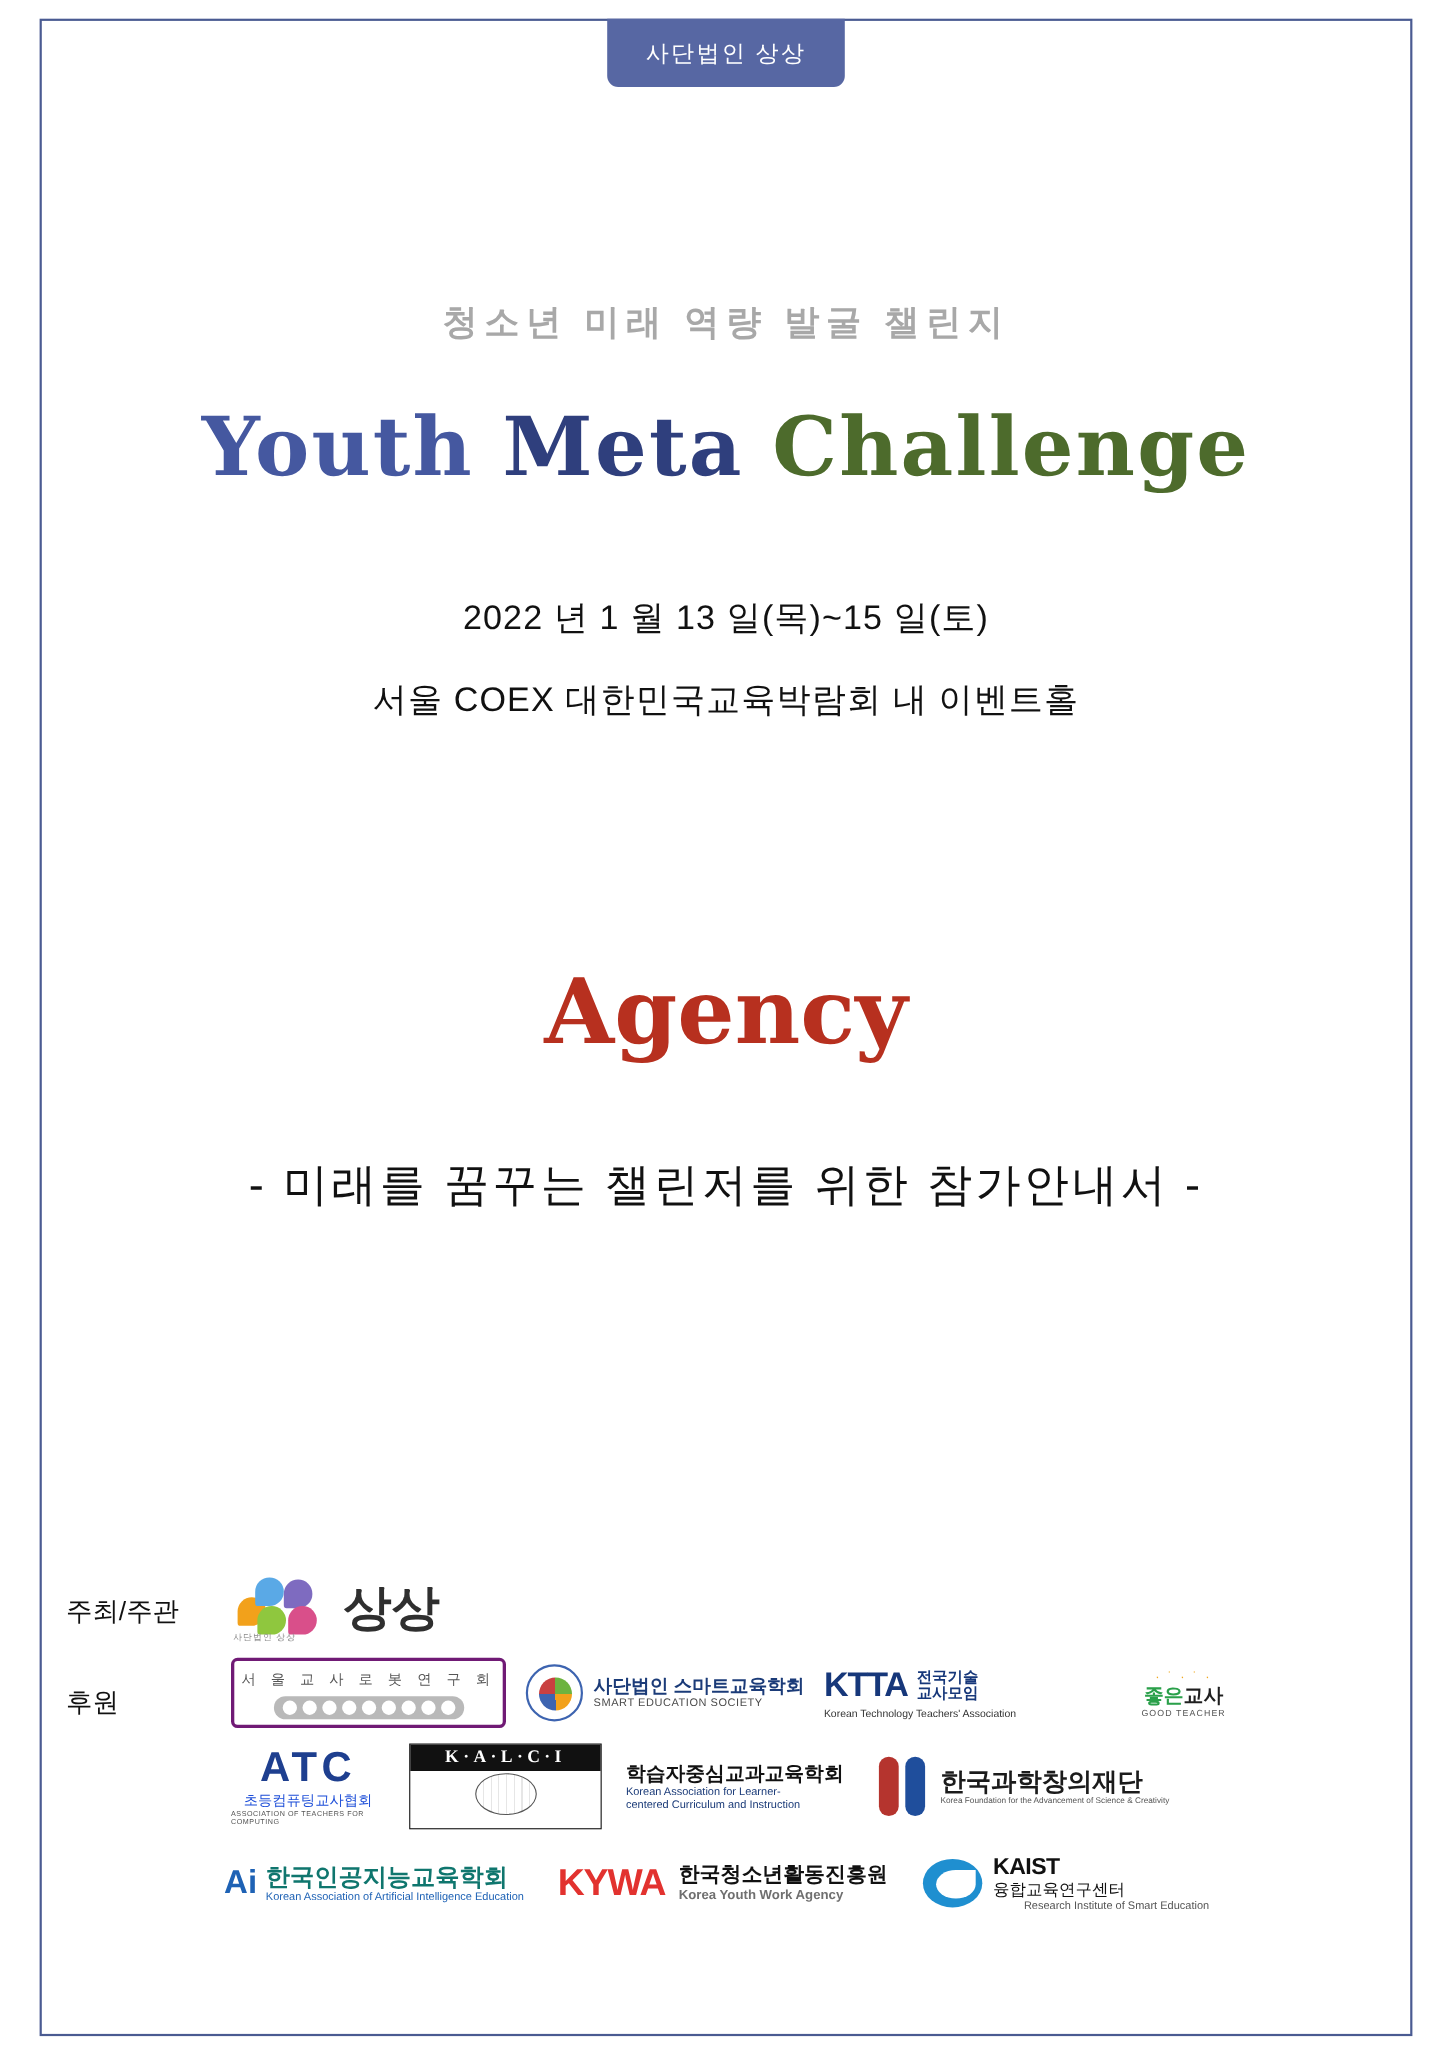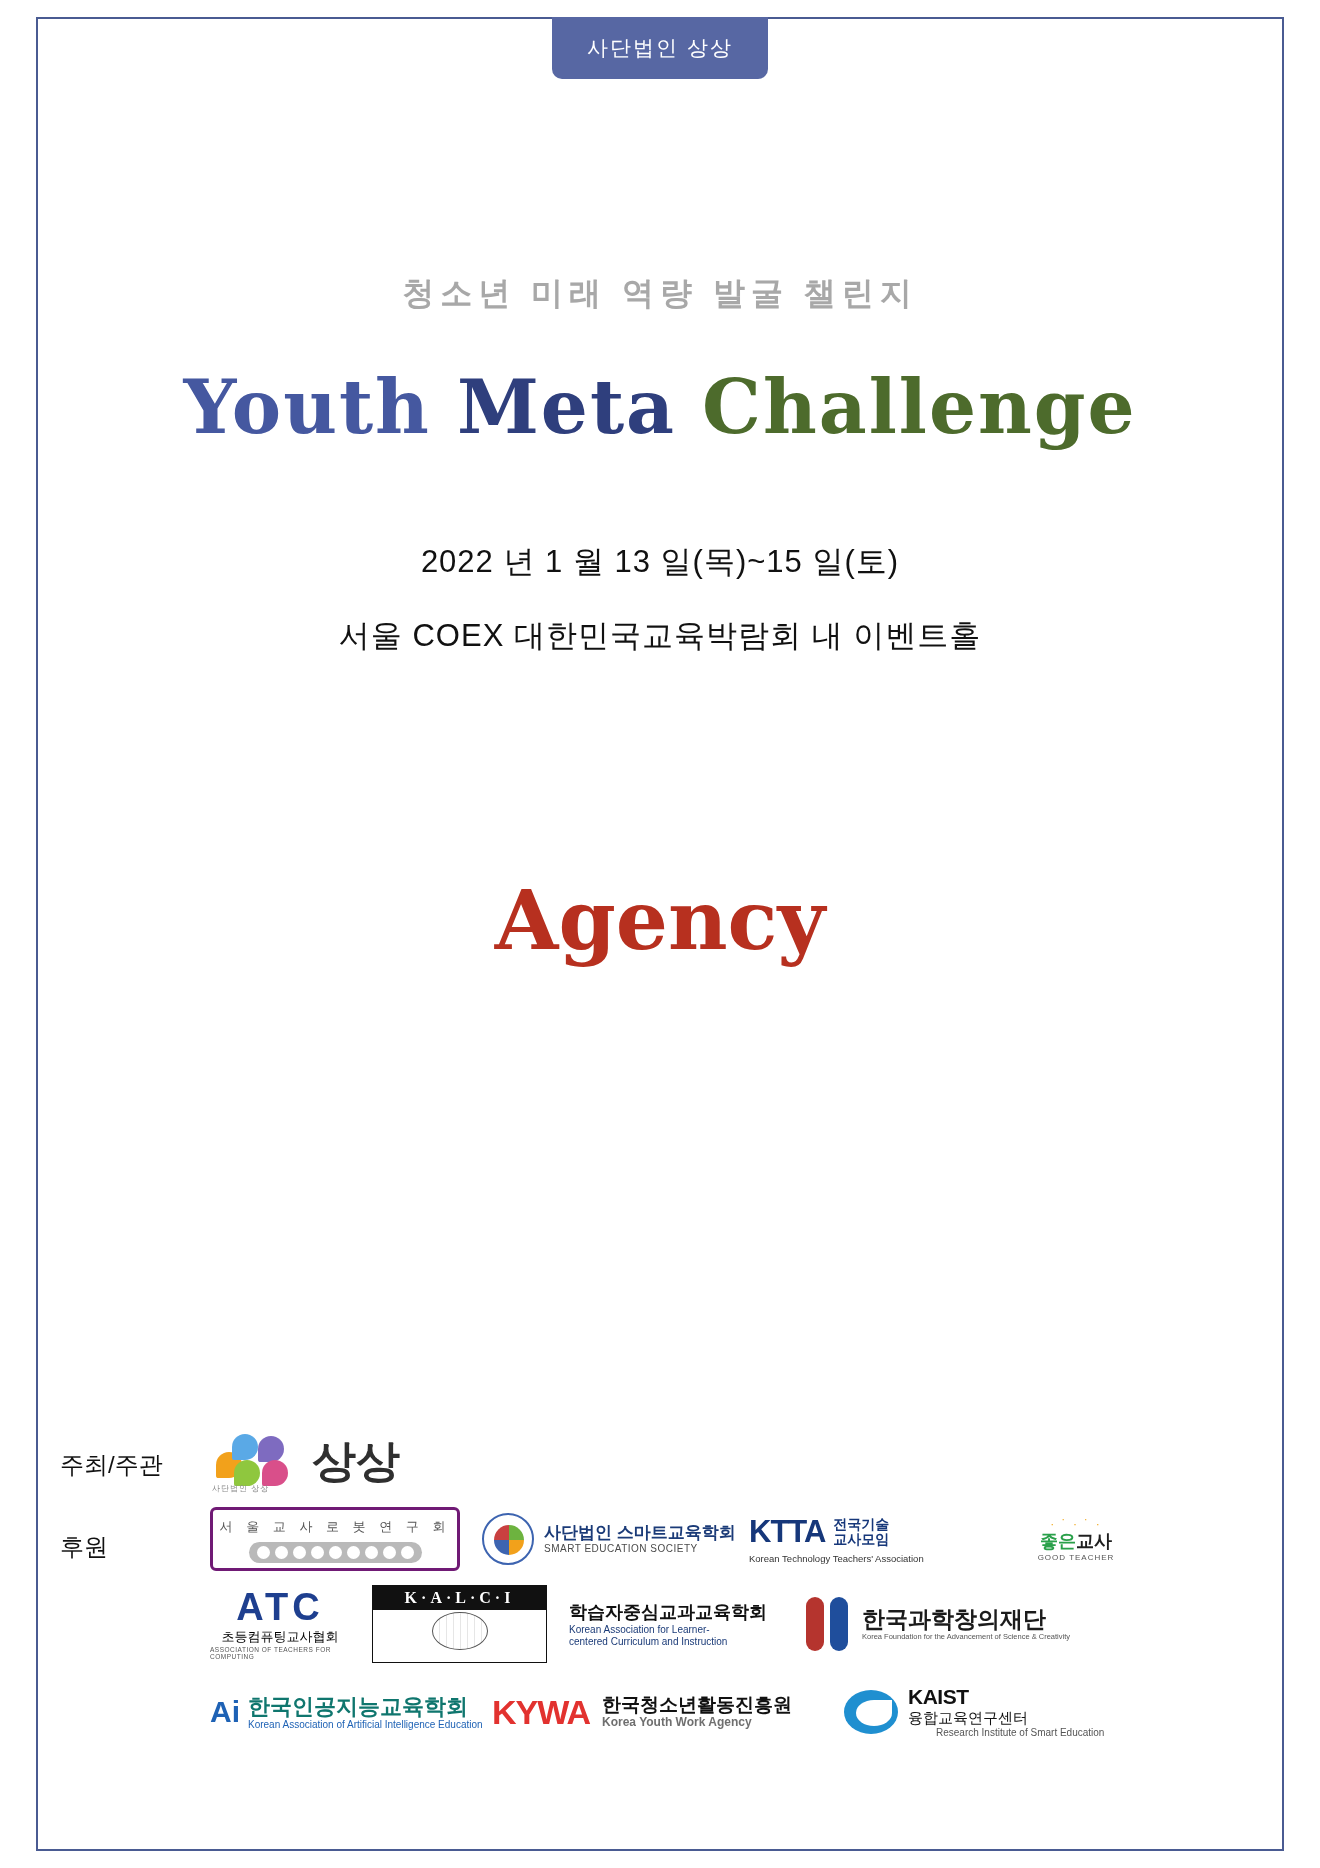--- a/index.html
+++ b/index.html
@@ -157,21 +157,21 @@
     display: flex;
     flex-wrap: wrap;
     align-items: center;
     gap: 14px 22px;
   }
 
   
   .logo {
     display: flex;
     align-items: center;
-    justify-content: flex-start;
+    justify-content: center;
     background: #ffffff;
     position: relative;
   }
 
   .logo-text {
     font-size: 13px;
     color: #222;
     line-height: 1.15;
     text-align: left;
     white-space: nowrap;
@@ -227,21 +227,21 @@
   .l-ktta .en { font-size:9.5px; color:#333; margin-top:3px; }
 
   .l-good { width: 150px; height: 64px; flex-direction:column; justify-content:center;}
   .l-good .rays { font-size:12px; color:#f0a81e; letter-spacing:2px; height:12px;}
   .l-good .word { font-size:18px; font-weight:bold; color:#1f1f1f; }
   .l-good .word b { color:#2aa04a; }
   .l-good .en { font-size:8px; color:#555; letter-spacing:1px;}
 
   .l-atc { width: 140px; height: 78px; flex-direction:column; justify-content:center;}
   .l-atc .letters { font-size:38px; font-weight:bold; color:#1e3f8f; letter-spacing:4px; line-height:1;}
-  .l-atc .kr { font-size:13px; color:#000000; margin-top:2px;}
+  .l-atc .kr { font-size:13px; color:#1d4ed8; margin-top:2px;}
   .l-atc .en { font-size:6.5px; color:#555; letter-spacing:0.5px;}
 
   .l-kalci { width: 175px; height: 78px; flex-direction:column; justify-content:flex-start; border:1px solid #111;}
   .l-kalci .bar { width:100%; background:#111; color:#fff; font-size:16px; font-weight:bold; letter-spacing:4px; text-align:center; padding:3px 0;font-family:Liberation Serif, serif;}
   .l-kalci .globe {
     width:56px; height:38px; margin-top:2px;
     border-radius:50%; border:1px solid #555;
     background: repeating-linear-gradient(90deg,#fff 0 6px,#e6e6e6 6px 7px);
   }
 
@@ -293,20 +293,21 @@
 
   <div class="main-title">
     <span class="mt-youth">Youth</span><span class="mt-space"></span><span class="mt-meta">Meta</span><span class="mt-space"></span><span class="mt-chal">Challenge</span>
   </div>
 
   <div class="date-line">2022 년 1 월 13 일(목)~15 일(토)</div>
   <div class="venue-line">서울 COEX 대한민국교육박람회 내 이벤트홀</div>
 
   <div class="roadmap">Agency</div>
 
+  <div class="tagline">- 미래를 꿈꾸는 챌린저를 위한 참가안내서 -</div>
 
   <div class="credits">
 
     <div class="credit-row">
       <div class="credit-label">주최/주관</div>
       <div class="logos">
         <div class="host-logo">
           <div class="host-mark">
             <span class="blob" style="background:#f2a11b; left:6px; top:22px;"></span>
             <span class="blob" style="background:#5aa9e6; left:22px; top:4px;"></span>

